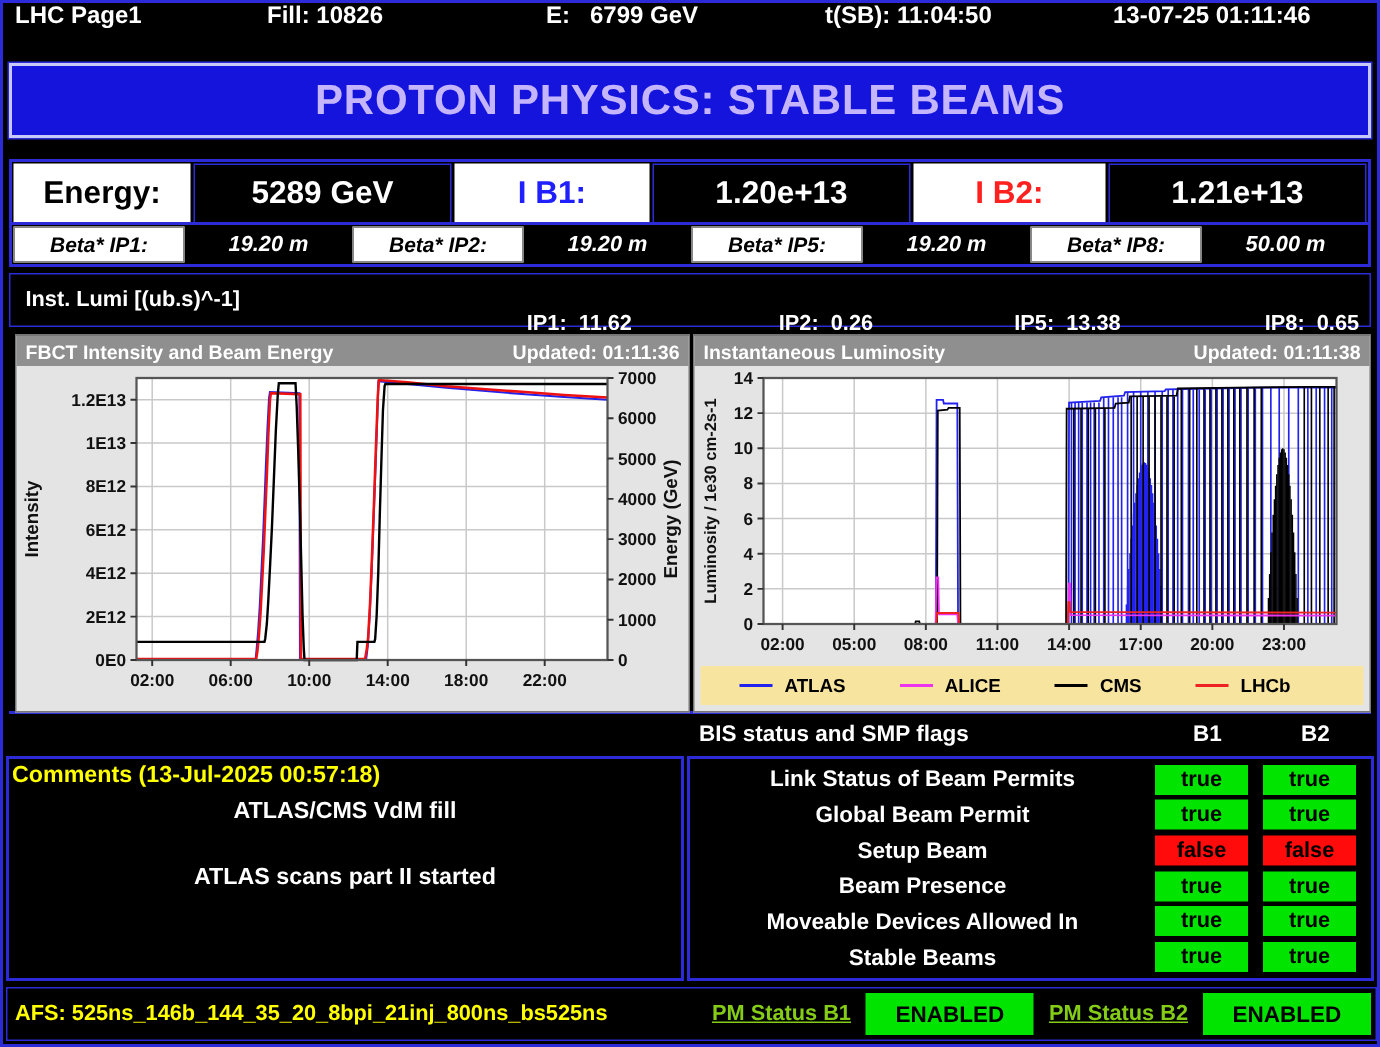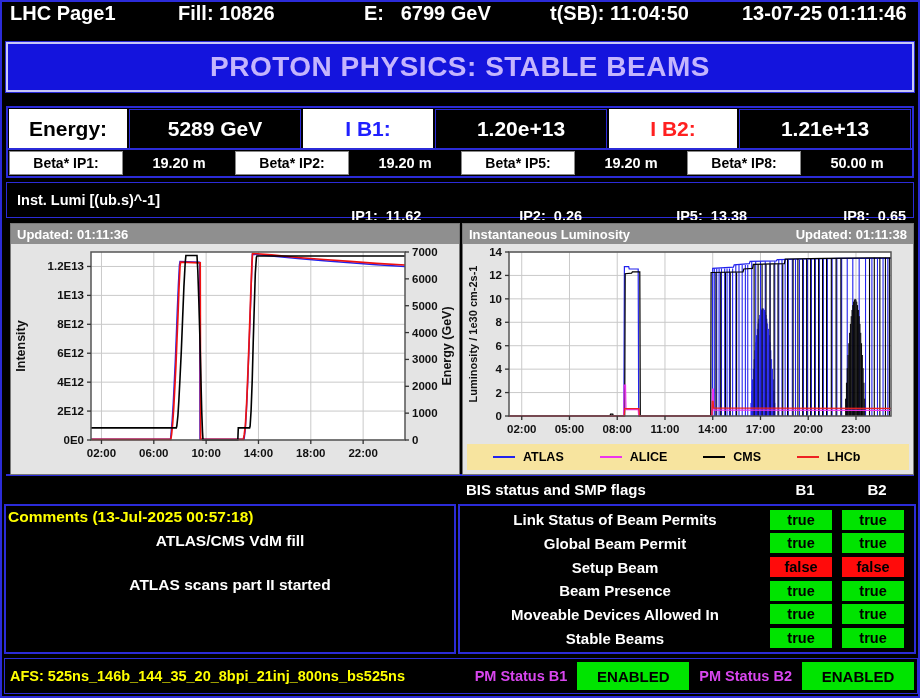--- a/index.html
+++ b/index.html
@@ -1,34 +1,34 @@
 <!DOCTYPE html>
 <html><head>
 <meta charset="utf-8">
 <style>
   html,body{margin:0;padding:0;background:#000;}
   .page{position:relative;width:920px;height:698px;background:#000;
         font-family:"Liberation Sans","DejaVu Sans",sans-serif;font-weight:bold;
         border:2px solid #2b2bd8;box-sizing:border-box;overflow:hidden;}
   .abs{position:absolute;box-sizing:border-box;}
   
-  .hdr{left:0;top:4;width:916px;height:32px;color:#fff;font-size:20px;}
+  .hdr{left:0;top:4;width:916px;height:32px;color:#fff;font-size:16px;}
   .hdr span{position:absolute;top:5;white-space:pre;}
   
   .title-box{left:4px;top:40px;width:908px;height:50px;background:#1414dd;
              border:2px solid #c8c8f8;outline:1px solid #2b2bd8;
              display:flex;align-items:center;justify-content:center;
              color:#c4b5fd;font-size:28px;letter-spacing:.5px;}
   
   .energy-row{left:4px;top:104px;width:908px;height:46px;border:2px solid #2b2bd8;
               background:#000;display:flex;font-size:21px;}
   .energy-row .lbl{background:#fff;color:#000;display:flex;align-items:center;justify-content:center;margin:1px;}
   .energy-row .val{color:#fff;flex:1;display:flex;align-items:center;justify-content:center;border:1px solid #2b2bd8;margin:1px;}
   
-  .beta-row{left:4px;top:146px;width:908px;height:30px;border:2px solid #2b2bd8;background:#000;display:flex;}
+  .beta-row{left:4px;top:146px;width:908px;height:30px;border:2px solid #2b2bd8;background:#000;display:flex;font-style:italic;}
   .beta-grp{flex:1;display:flex;}
   .beta-grp .lbl{background:#fff;color:#000;width:112px;display:flex;align-items:center;justify-content:center;font-size:14px;margin:1px;border:1px solid #888;}
   .beta-grp .val{flex:1;color:#fff;display:flex;align-items:center;justify-content:center;font-size:14.5px;}
   
   .lumi-row{left:4px;top:180px;width:908px;height:36px;border:1px solid #2b2bd8;background:#000;color:#fff;font-size:14.5px;}
   .lumi-row .llabel{position:absolute;left:10px;top:9px;}
   .lumi-item{position:absolute;top:9px;white-space:pre;}
   
   .charts{left:4px;top:218px;width:908px;height:256px;border-bottom:2px solid #2b2bd8;background:#000;}
   .panel{position:absolute;top:3px;height:250px;background:#e4e4e4;border:1px solid #777;}
@@ -57,21 +57,21 @@
            display:flex;flex-direction:column;justify-content:space-around;padding:2px 0;}
   .bis-row{display:flex;align-items:center;height:21px;}
   .bis-row .blabel{width:310px;text-align:center;color:#fff;font-size:15px;}
   .badge{width:62px;height:20px;margin-right:10px;display:flex;align-items:center;justify-content:center;
          color:#000;font-size:14.5px;}
   
   .footer{left:2px;top:656px;width:914px;height:36px;border:1px solid #2b2bd8;background:#000;
           display:flex;align-items:center;font-size:14.5px;}
   .afs{color:#ffff00;padding-left:5px;white-space:pre;}
   .pm-group{margin-left:auto;display:flex;align-items:center;gap:6px;padding-right:3px;}
-  .pm-label{color:#d946ef;padding:0 4px;}
+  .pm-label{color:#84cc16;padding:0 4px;text-decoration:underline;}
   .pm-badge{width:112px;height:28px;display:flex;align-items:center;justify-content:center;color:#000;font-size:15px;}
 </style>
 </head>
 <body>
 
 <div class="page">
 
   <div class="abs hdr">
     <span style="left:8px">LHC Page1</span>
     <span style="left:176px">Fill: 10826</span>
@@ -120,20 +120,21 @@
       <span>IP2:</span>&nbsp;&nbsp;<span>0.26</span></span>
     <span class="lumi-item" style="left:645px">
       <span>IP5:</span>&nbsp;&nbsp;<span>13.38</span></span>
     <span class="lumi-item" style="left:812px">
       <span>IP8:</span>&nbsp;&nbsp;<span>0.65</span></span>
   </div>
 
   <div class="abs charts">
     <div class="panel left">
       <div class="chart-hdr">
+        <span>FBCT Intensity and Beam Energy</span>
         <span>Updated: 01:11:36</span>
       </div>
       <svg width="448" height="230" viewBox="0 0 448 230">
           <rect x="80" y="8" width="314" height="188" fill="#ffffff"></rect>
           <line x1="90.46666666666667" y1="8" x2="90.46666666666667" y2="196" stroke="#c9c9c9" stroke-width="1"></line>
           <line x1="142.8" y1="8" x2="142.8" y2="196" stroke="#c9c9c9" stroke-width="1"></line>
           <line x1="195.13333333333333" y1="8" x2="195.13333333333333" y2="196" stroke="#c9c9c9" stroke-width="1"></line>
           <line x1="247.46666666666667" y1="8" x2="247.46666666666667" y2="196" stroke="#c9c9c9" stroke-width="1"></line>
           <line x1="299.8" y1="8" x2="299.8" y2="196" stroke="#c9c9c9" stroke-width="1"></line>
           <line x1="352.1333333333333" y1="8" x2="352.1333333333333" y2="196" stroke="#c9c9c9" stroke-width="1"></line>

